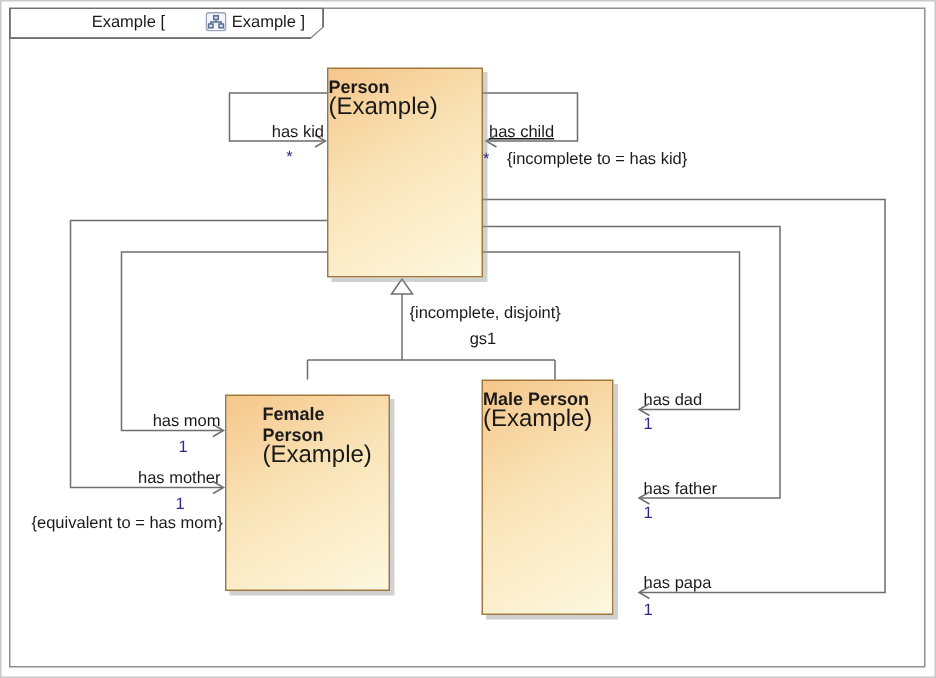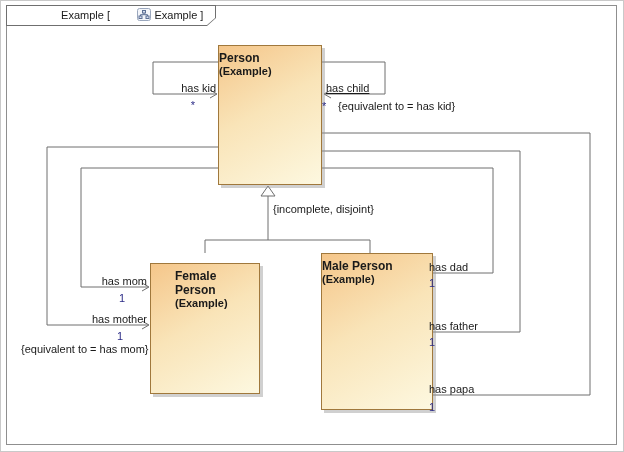--- a/index.html
+++ b/index.html
@@ -33,21 +33,21 @@
   #tab-inner .icon { display:inline-block; margin:0 3px; position:relative; top:1px; }
   
   .uml-class {
     position:absolute;
     border:1px solid #a0783c;
     background: linear-gradient(150deg, #f5c68a 0%, #f9e4b8 45%, #fdf8e0 100%);
     box-shadow: 3px 3px 0 rgba(150,150,150,0.45);
     text-align:left;
   }
   .uml-class .cls-name { font-weight:bold; font-size:12px; margin-top:5px; line-height:14px; }
-  .uml-class .cls-stereo { font-size:11px; line-height:13px;font-weight:bold; }
+  .uml-class .cls-stereo { font-size:16px; line-height:13px; }
   
   .lbl {
     position:absolute; font-size:11px; line-height:12px; white-space:nowrap;
   }
   .mult { color:#2b2b86; }
   .constraint { color:#1a1a1a; }
   svg.wires { position:absolute; left:0; top:0; }
   svg.wires path, svg.wires polyline { fill:none; stroke:#6e6e6e; stroke-width:1; }
   svg.wires polygon.gen { fill:#ffffff; stroke:#6e6e6e; stroke-width:1; }
 </style>
@@ -96,49 +96,50 @@
   <div class="uml-class" style="left:218px; top:45px; width:104px; height:140px;">
     <div class="cls-name">Person</div>
     <div class="cls-stereo">(Example)</div>
   </div>
 
   <div class="uml-class" style="left:150px; top:263px; width:110px; height:131px;padding-left:24px;">
     <div class="cls-name">Female Person</div>
     <div class="cls-stereo">(Example)</div>
   </div>
 
-  <div class="uml-class" style="left:321px; top:253px; width:112px; height:157px;">
+  <div class="uml-class" style="left:321px; top:253px; width:88px; height:157px;">
     <div class="cls-name">Male Person</div>
     <div class="cls-stereo">(Example)</div>
   </div>
 
   <div class="lbl" style="left:156px; top:82px; width:60px; text-align:right;">has kid</div>
   <div class="lbl mult" style="left:176px; top:99px; width:34px; text-align:center;">*</div>
 
   <div class="lbl" style="left:326px; top:82px;text-decoration:underline;">has child</div>
   <div class="lbl mult" style="left:322px; top:100px;">*</div>
-  <div class="lbl constraint" style="left:338px; top:100px;">{equivalent to = has kid}</div>
+  <div class="lbl constraint" style="left:338px; top:100px;">{incomplete to = has kid}</div>
 
   <div class="lbl" style="left:87px; top:275px; width:60px; text-align:right;">has mom</div>
   <div class="lbl mult" style="left:105px; top:292px; width:34px; text-align:center;">1</div>
 
   <div class="lbl" style="left:87px; top:313px; width:60px; text-align:right;">has mother</div>
   <div class="lbl mult" style="left:103px; top:330px; width:34px; text-align:center;">1</div>
   <div class="lbl constraint" style="left:21px; top:343px;">{equivalent to = has mom}</div>
 
   <div class="lbl" style="left:429px; top:261px;">has dad</div>
   <div class="lbl mult" style="left:429px; top:277px;">1</div>
 
   <div class="lbl" style="left:429px; top:320px;">has father</div>
   <div class="lbl mult" style="left:429px; top:336px;">1</div>
 
   <div class="lbl" style="left:429px; top:383px;text-align:center;">has papa</div>
   <div class="lbl mult" style="left:429px; top:401px;">1</div>
 
   <div class="lbl constraint" style="left:273px; top:203px;text-align:center;">{incomplete, disjoint}</div>
+  <div class="lbl" style="left:273px; top:220px; width:98px; text-align:center;">gs1</div>
 
   <div id="tab-outer">
     <div id="tab-inner">
       <span class="kw">package</span><span> </span>
       <span>Example</span><span> </span>
       <span>[</span>
       <span class="icon">
         <svg width="14" height="13" viewBox="0 0 14 13">
           <rect x="0.5" y="0.5" width="13" height="12" rx="2" fill="#f3f5fa" stroke="#9aa7bd"></rect>
           <rect x="5.5" y="2.5" width="3" height="2.5" fill="#d7e0f2" stroke="#5c6f93"></rect>

